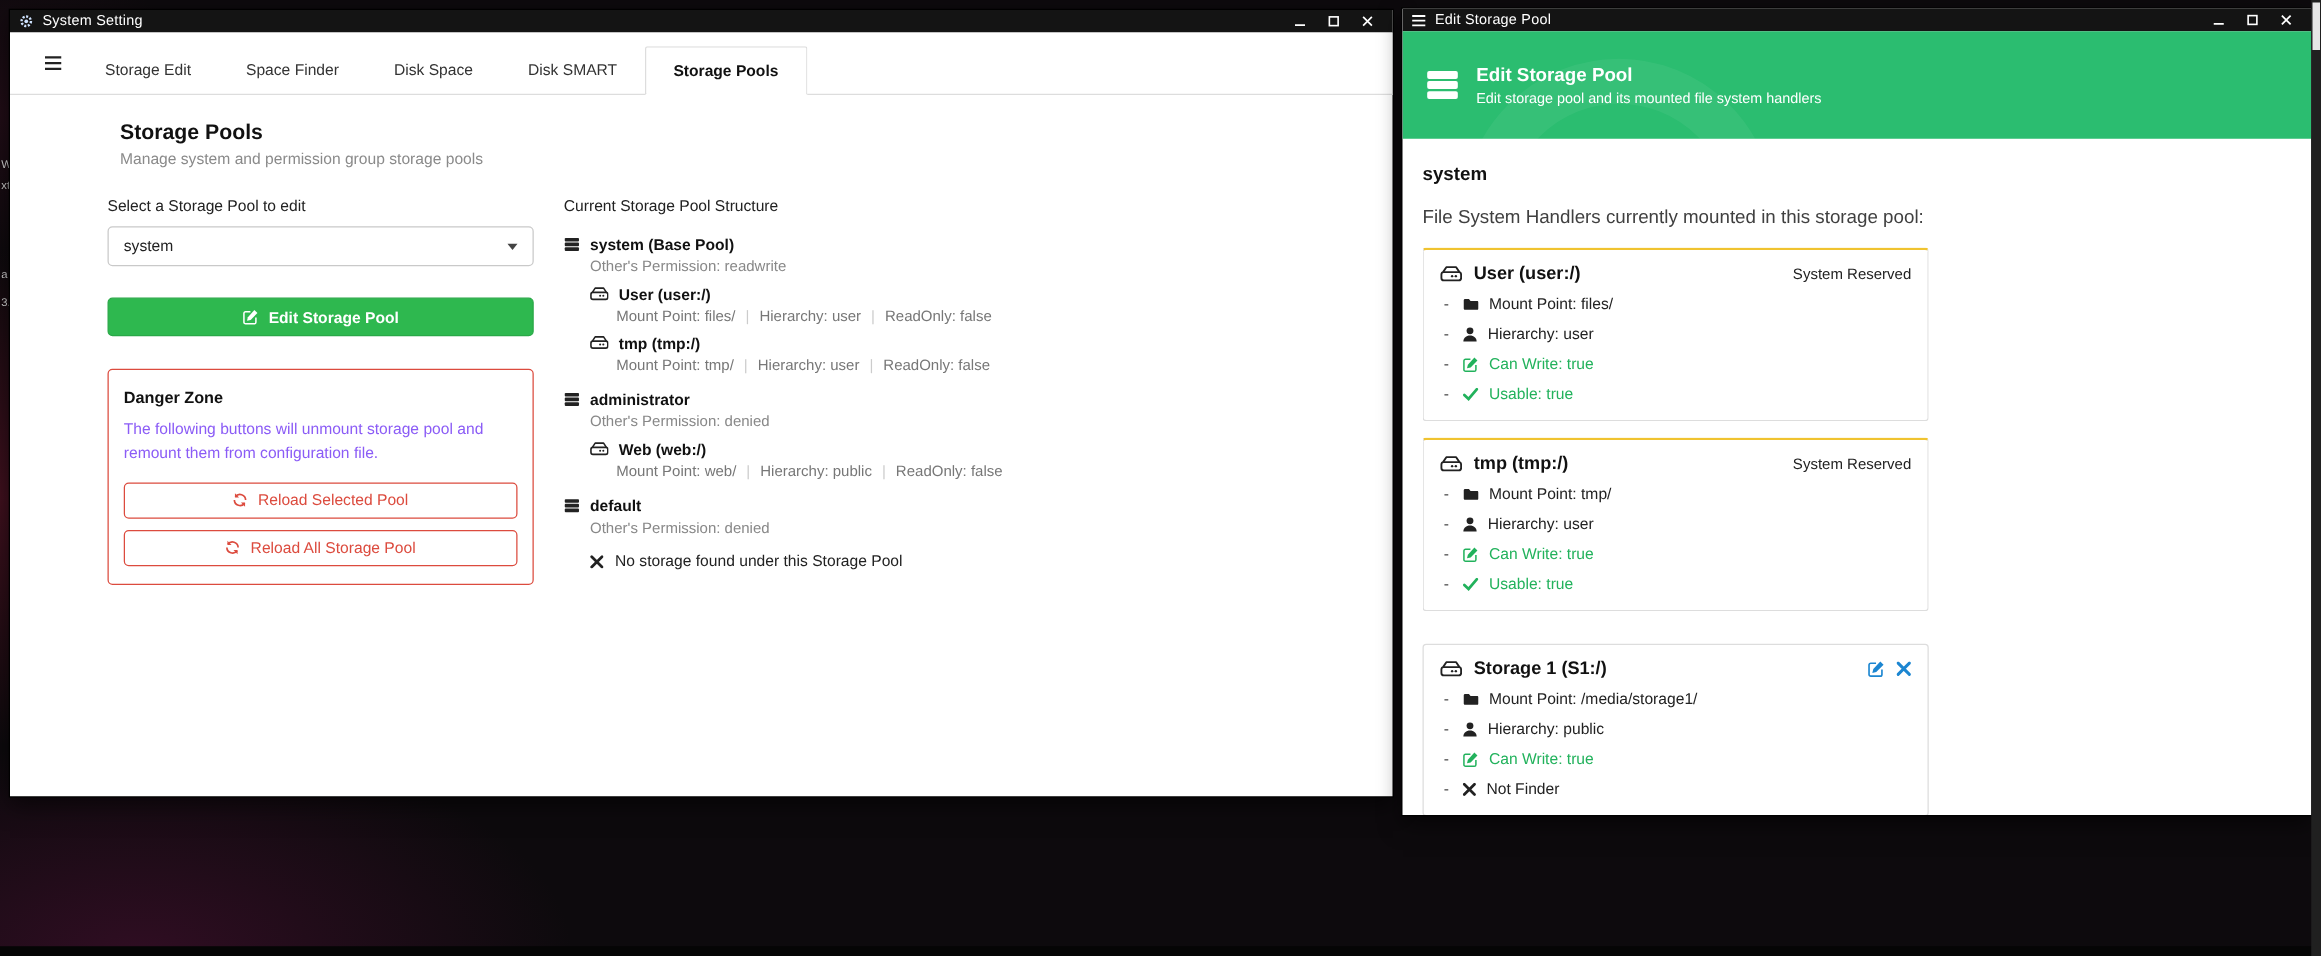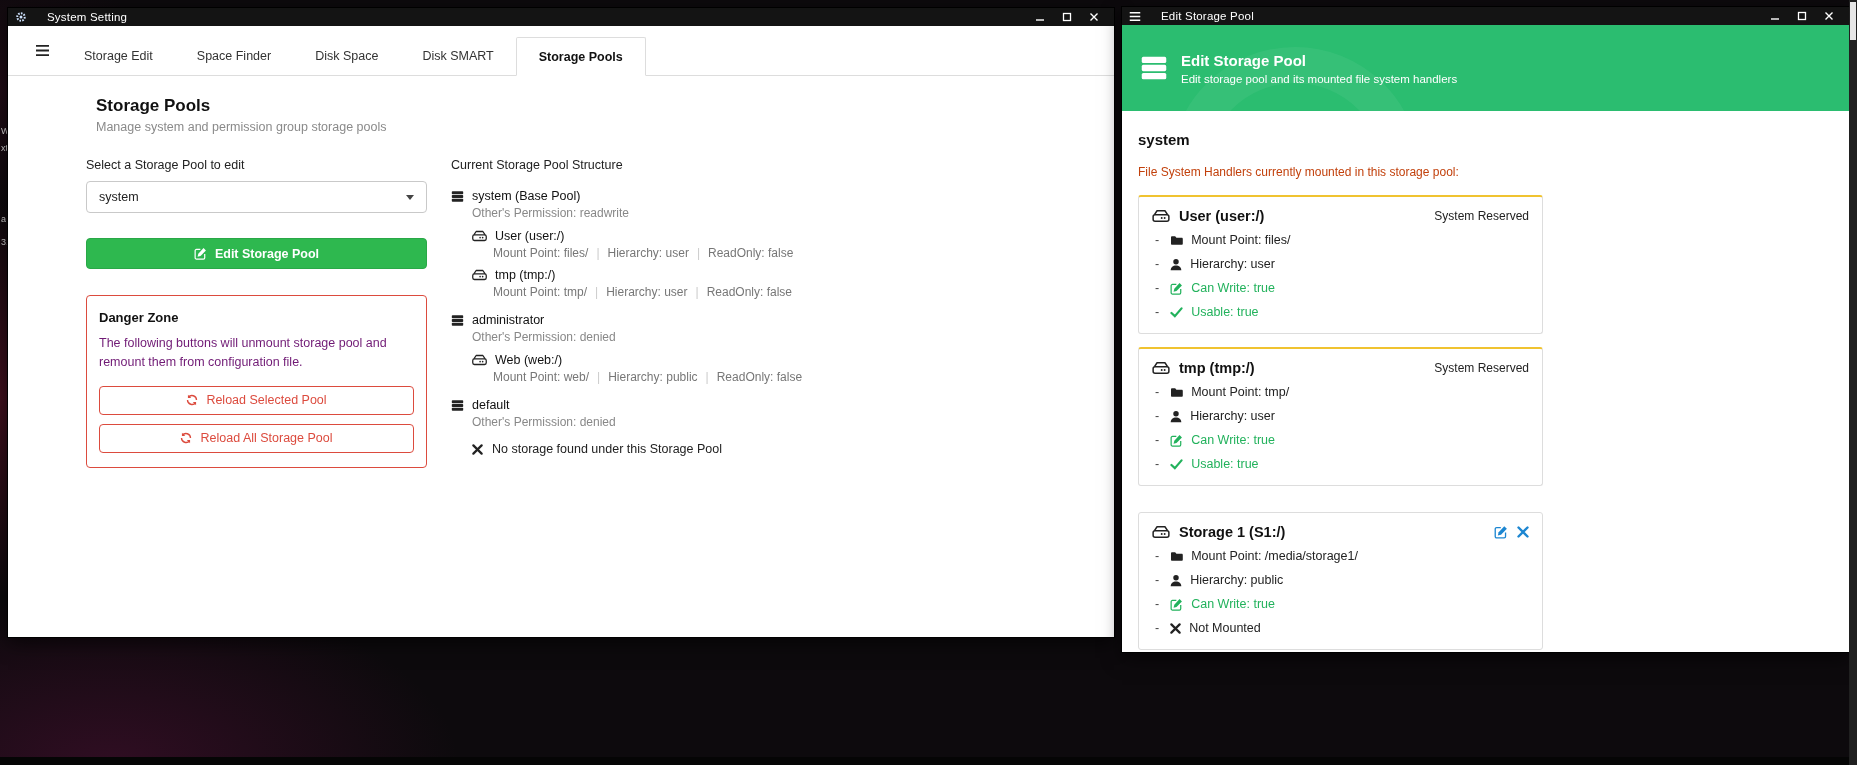--- a/index.html
+++ b/index.html
@@ -14,21 +14,21 @@
       radial-gradient(560px 280px at 6% 100%, rgba(96,18,64,.42), transparent 62%),
       radial-gradient(300px 200px at 0% 12%, rgba(70,18,40,.35), transparent 60%),
       #0d0a0d; }
   .edge-label { position:absolute; left:1px; font-size:9px; color:#d8d8d8; }
   .taskbar { position:absolute; left:0; right:0; bottom:0; height:8px; background:#050505; }
 
   .win { position:absolute; background:#fff; box-shadow:0 0 0 1px #000, 0 6px 18px rgba(0,0,0,.6); }
   .win-left { left:8px; top:8px; width:1106px; height:629px; }
   .win-right { left:1122px; top:7px; width:727px; height:645px; display:flex; flex-direction:column; overflow:hidden; }
 
-  .titlebar { height:18px; background:#141414; display:flex; align-items:center; padding:0 7px; gap:20px; color:#fff; flex:0 0 auto; }
+  .titlebar { height:18px; background:#141414; display:flex; align-items:center; padding:0 7px; gap:7px; color:#fff; flex:0 0 auto; }
   .ttitle { font-size:11.5px; letter-spacing:.2px; }
   .wctrls { margin-left:auto; display:flex; }
   .wctrl { width:27px; height:18px; display:flex; align-items:center; justify-content:center; color:#fff; cursor:pointer; }
   .ic { display:block; }
   .i { display:inline-flex; align-items:center; flex:0 0 auto; }
   .dark { color:#222; } .green { color:#22b25c; } .blue { color:#1c86d1; }
 
   
   .tabbar { height:50px; background:#fff; border-bottom:1px solid #ddd; display:flex; align-items:flex-end; padding-left:14px; }
   .burger { align-self:center; width:40px; display:flex; justify-content:center; color:#222; cursor:pointer; }
@@ -43,45 +43,45 @@
   .col-right { margin-left:24px; }
 
   .lbl { font-size:12.5px; color:#222; }
   .select { height:32px; border:1px solid #c9c9c9; border-radius:4px; background:#fff; display:flex; align-items:center; padding:0 12px; font-size:12.5px; color:#222; margin-top:9px; cursor:pointer; }
   .caret { margin-left:auto; width:0; height:0; border-left:4px solid transparent; border-right:4px solid transparent; border-top:5px solid #444; }
 
   .btn { display:flex; align-items:center; justify-content:center; gap:8px; border-radius:4px; cursor:pointer; font-family:inherit; width:100%; }
   .btn-green { margin-top:25px; height:31px; background:#2eb84f; border:1px solid #29a847; color:#fff; font-weight:bold; font-size:12.5px; }
   .danger { margin-top:26px; border:1px solid #dc4b3e; border-radius:4px; padding:14px 12px; }
   .dz-title { font-size:13px; font-weight:bold; color:#111; }
-  .dz-body { font-size:12.5px; color:#701a75; line-height:1.5; margin-top:9px; }
+  .dz-body { font-size:12.5px; color:#8b5cf6; line-height:1.5; margin-top:9px; }
   .btn-red { margin-top:14px; height:29px; background:#fff; border:1px solid #dc4b3e; color:#dc4b3e; font-size:12.5px; }
   .btn-red + .btn-red { margin-top:9px; }
 
   .tree { font-size:12.5px; color:#222; }
   .pool { margin-top:17px; }
   .pool + .pool { margin-top:14px; }
-  .pool-head, .st-head { display:flex; align-items:center; gap:8px; font-weight:normal; color:#111; }
+  .pool-head, .st-head { display:flex; align-items:flex-start; gap:8px; font-weight:bold; color:#111; }
   .pool-perm { color:#888; font-size:12px; margin:3px 0 0 21px; }
   .storage { margin:9px 0 0 21px; }
   .storage + .storage { margin-top:8px; }
   .st-details { color:#777; font-size:12px; margin:3px 0 0 21px; display:flex; align-items:center; }
   .seg + .seg::before { content:"|"; color:#ccc; margin:0 8px; }
   .empty-row { display:flex; align-items:center; gap:9px; margin:13px 0 0 21px; color:#222; }
 
   
   .banner { height:86px; background:#2bbd70; position:relative; overflow:hidden; display:flex; align-items:center; padding:0 18px; gap:13px; color:#fff; flex:0 0 auto; }
   .ring { position:absolute; width:250px; height:250px; border:36px solid rgba(255,255,255,.055); border-radius:50%; left:48px; top:22px; pointer-events:none; }
   .bicon { color:#fff; }
   .btitle { font-size:15px; font-weight:bold; }
   .bsub { font-size:11.5px; margin-top:4px; }
 
   .rbody { padding:14px 16px; flex:1 1 auto; overflow:hidden; }
   .pool-name { font-size:15px; font-weight:bold; color:#111; margin-top:6px; }
-  .intro { font-size:12px; color:#c2410c; margin-top:17px; }
+  .intro { font-size:15px; color:#404040; margin-top:17px; }
   .card { width:405px; border:1px solid #ddd; border-top:2px solid #f0c330; border-radius:3px; margin-top:16px; padding:11px 13px 13px; }
   .card + .card { margin-top:13px; }
   .card.removable { border-top:1px solid #ddd; margin-top:26px; }
   .chead { display:flex; align-items:center; gap:9px; }
   .cname { font-size:14.5px; font-weight:bold; color:#111; }
   .cbadge { margin-left:auto; font-size:12px; color:#222; }
   .cicons { margin-left:auto; display:flex; gap:9px; align-items:center; }
   .cicons .i { cursor:pointer; }
   .crow { display:flex; align-items:center; gap:8px; margin-top:9px; font-size:12.5px; color:#222; padding-left:3px; line-height:15px; }
   .crow:first-of-type { margin-top:12px; }
@@ -515,21 +515,21 @@
             </svg>
           </span>
         <span>Can Write: true</span>
       </div>
       <div class="crow">
         <span class="i dark">
             <svg class="ic" width="11" height="11">
               <use href="#i-cross"></use>
             </svg>
           </span>
-        <span>Not Mounted</span>
+        <span>Not Finder</span>
       </div>
     </div>
   </div>
 </section>
 
 <div class="scrollstrip">
   <div class="scrollthumb"></div>
 </div>
 
 </body></html>

